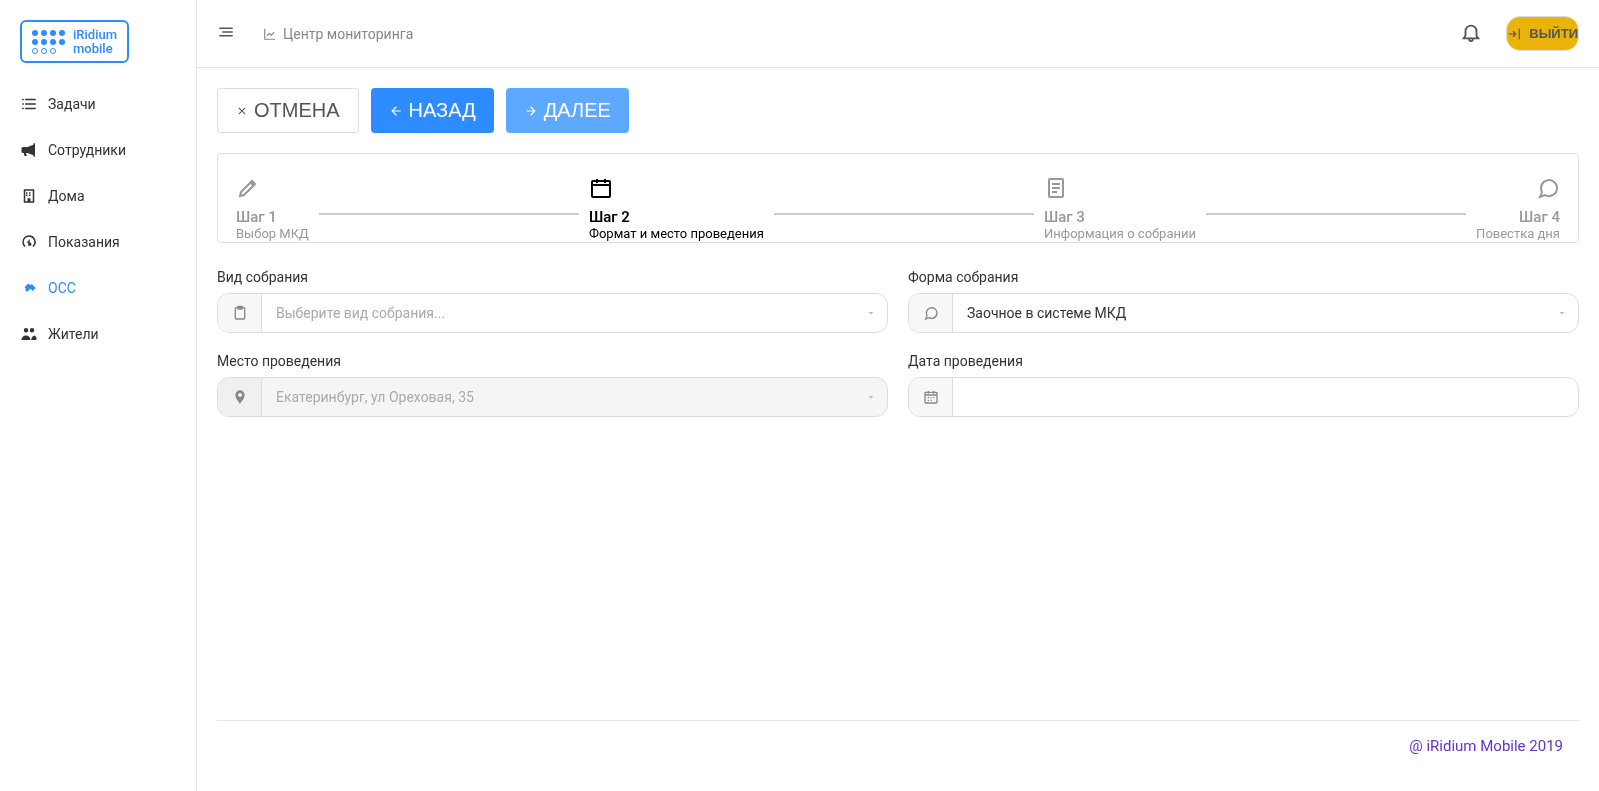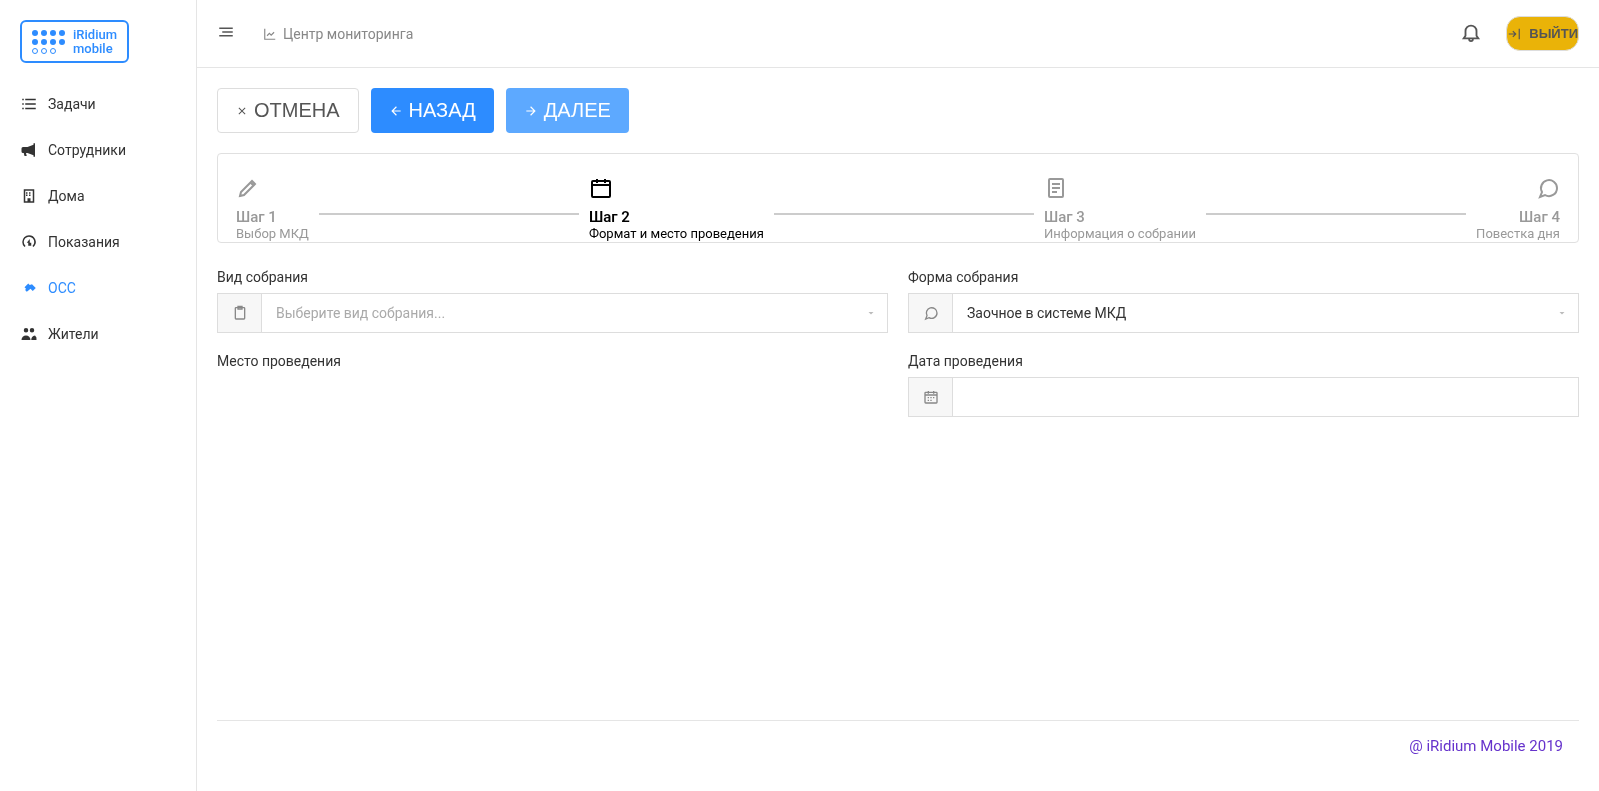--- a/index.html
+++ b/index.html
@@ -35,21 +35,21 @@
     .step.right { align-items: flex-end; text-align: right; }
     .step-icon { width: 24px; height: 24px; color: #999; margin-bottom: 8px; }
     .step.active .step-icon, .step.active .step-title, .step.active .step-sub { color: #000; }
     .step-title { font-size: 15px; color: #999; font-weight: 500; }
     .step.active .step-title { font-weight: 600; }
     .step-sub { font-size: 13px; color: #999; }
     .connector { flex: 1; height: 2px; background: #ccc; margin: 11px 10px 0; }
     .form-row { display: flex; gap: 20px; margin-bottom: 20px; }
     .form-col { flex: 1; display: flex; flex-direction: column; gap: 8px; }
     .form-label { font-size: 14px; color: #333; }
-    .input-group { display: flex; border: 1px solid #ddd; border-radius: 0; overflow: hidden; height: 40px; }
+    .input-group { display: flex; border: 1px solid #ddd; border-radius: 12px; overflow: hidden; height: 40px; }
     .input-group.disabled { background: #f5f5f5; }
     .input-icon { width: 44px; display: flex; align-items: center; justify-content: center; background: #f7f7f7; border-right: 1px solid #ddd; color: #888; }
     .input-group.disabled .input-icon { background: #f0f0f0; }
     .input-field { flex: 1; display: flex; align-items: center; padding: 0 14px; color: #333; font-size: 14px; }
     .input-field.placeholder { color: #aaa; }
     .input-chevron { width: 32px; display: flex; align-items: center; justify-content: center; color: #bbb; }
     .footer { margin-top: auto; border-top: 1px solid #e5e5e5; text-align: right; padding: 16px; color: #6633cc; font-size: 15px; }
   </style>
 </head>
 <body>
@@ -238,20 +238,33 @@
                   <path d="M7 10l5 5 5-5z"></path>
                 </svg>
             </div>
           </div>
         </div>
       </div>
 
       <div class="form-row">
         <div class="form-col">
           <label class="form-label">Место проведения</label>
+          <div class="input-group disabled">
+            <div class="input-icon">
+              <svg width="16" height="16" viewBox="0 0 24 24" fill="currentColor">
+                  <path d="M12 2a7 7 0 00-7 7c0 5 7 13 7 13s7-8 7-13a7 7 0 00-7-7zm0 10a3 3 0 110-6 3 3 0 010 6z"></path>
+                </svg>
+            </div>
+            <div class="input-field placeholder">Екатеринбург, ул Ореховая, 35</div>
+            <div class="input-chevron">
+              <svg width="12" height="12" viewBox="0 0 24 24" fill="currentColor">
+                  <path d="M7 10l5 5 5-5z"></path>
+                </svg>
+            </div>
+          </div>
         </div>
         <div class="form-col">
           <label class="form-label">Дата проведения</label>
           <div class="input-group">
             <div class="input-icon">
               <svg width="16" height="16" viewBox="0 0 24 24" fill="none" stroke="currentColor" stroke-width="2">
                   <rect x="3" y="5" width="18" height="16" rx="1"></rect>
                   <path d="M3 9h18M8 3v4M16 3v4M7 13h2M11 13h2M15 13h2M7 17h2M11 17h2"></path>
                 </svg>
             </div>

